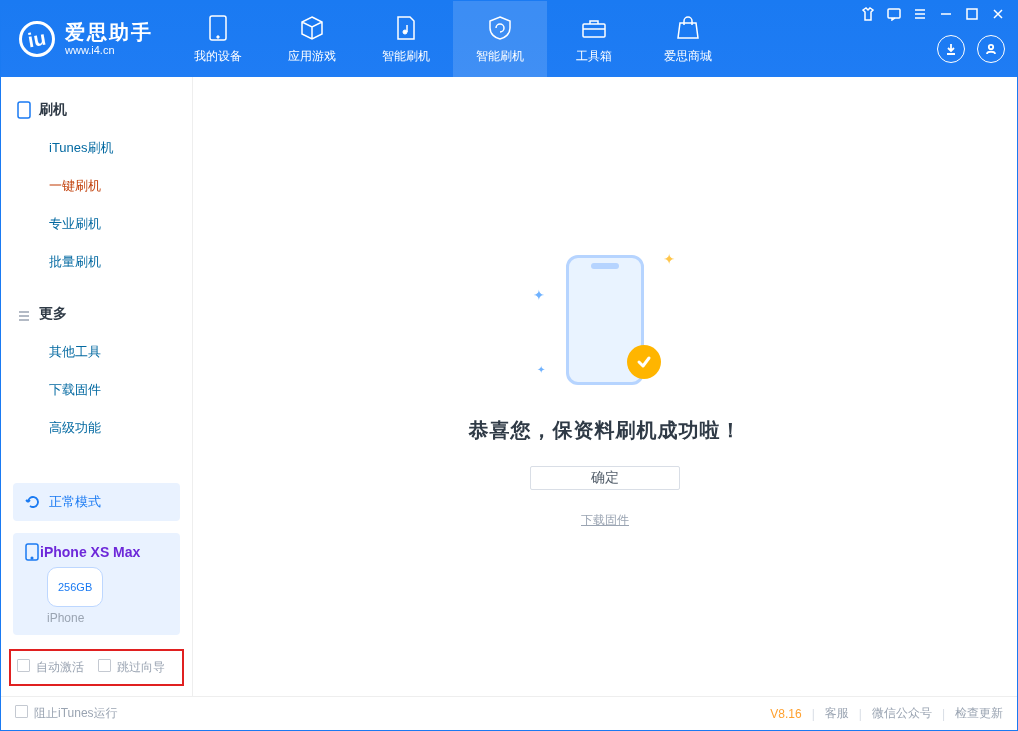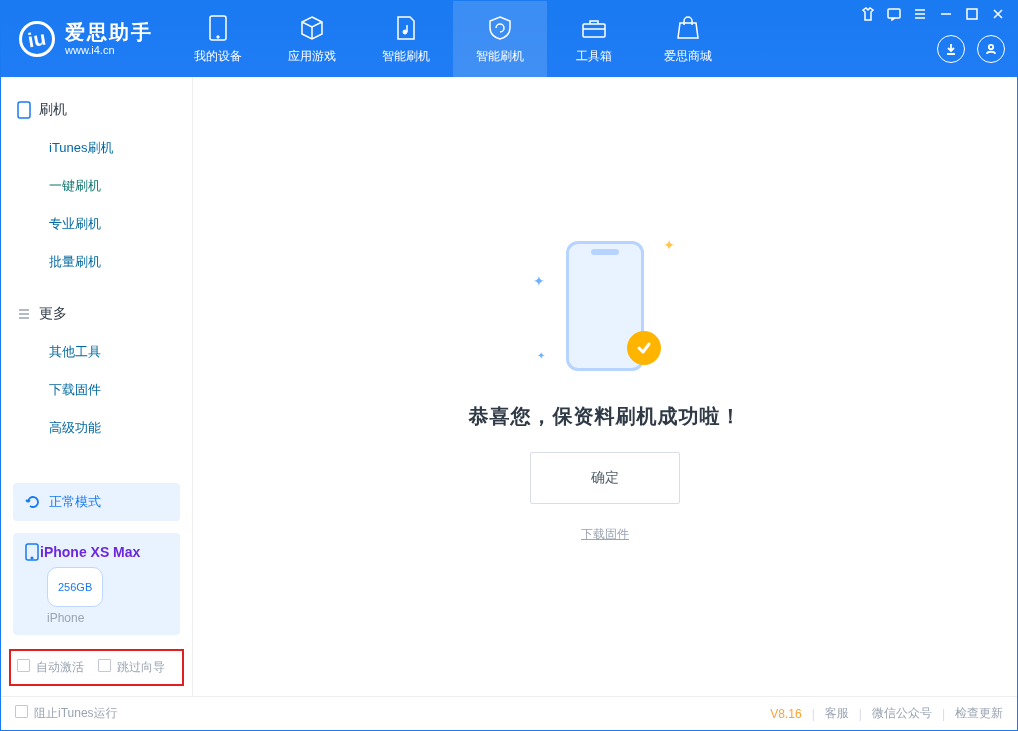--- a/index.html
+++ b/index.html
@@ -25,25 +25,25 @@
 .wc-row{display:flex;gap:12px;align-items:center}
 .wc-row .wc{width:14px;height:14px;cursor:pointer;display:flex;align-items:center;justify-content:center}
 .wc svg{stroke:#fff;fill:none;stroke-width:1.5}
 .circ-btn{width:28px;height:28px;border:1.5px solid #fff;border-radius:50%;display:flex;align-items:center;justify-content:center;cursor:pointer}
 .circ-btn svg{stroke:#fff;fill:none;stroke-width:1.8}
 
 .body{flex:1;display:flex;min-height:0}
 
 .sidebar{width:192px;border-right:1px solid #eee;display:flex;flex-direction:column}
 .sb-section{padding-top:14px}
-.sb-head{display:flex;align-items:center;gap:8px;padding:10px 16px;color:#2f3a46;font-size:14px;font-weight:400}
+.sb-head{display:flex;align-items:flex-end;gap:8px;padding:10px 16px;color:#2f3a46;font-size:14px;font-weight:700}
 .sb-head svg{stroke:#1a7af2;fill:none;stroke-width:1.5}
 .sb-head.more svg{stroke:#9aa4b2}
 .sb-item{padding:10px 16px 10px 48px;font-size:13px;color:#0369a1;cursor:pointer}
-.sb-item.active{color:#0f766e}
+.sb-item.active{color:#c2410c}
 .sb-flex{flex:1}
 .dev-mode{margin:8px 12px;background:#e9f2ff;border-radius:4px;padding:10px 12px;display:flex;align-items:center;gap:8px;color:#1a7af2;font-size:13px}
 .dev-mode svg{stroke:#1a7af2;fill:none;stroke-width:1.8}
 .dev-card{margin:4px 12px 10px;background:#e9f2ff;border-radius:4px;padding:10px 12px}
 .dev-card .row1{display:flex;align-items:center;gap:1px;color:#6d28d9;font-size:14px;font-weight:600}
 .dev-card .row1 svg{stroke:#1a7af2;fill:none;stroke-width:1.5}
 .dev-badge{margin:6px 0 4px 22px;display:inline-block;background:#fff;border:1px solid #bdd7ff;color:#1a7af2;border-radius:10px;padding:13px 10px;font-size:11px}
 .dev-sub{margin-left:22px;color:#9aa4b2;font-size:12px}
 
 .sb-checks{border:2px solid #e02020;margin:4px 8px 10px;padding:8px 6px;display:flex;gap:14px}
@@ -54,21 +54,21 @@
 .ill{position:relative;width:200px;height:150px;display:flex;align-items:center;justify-content:center}
 .phone{width:78px;height:130px;border:3px solid #b6d4ff;border-radius:12px;background:#e9f3ff;position:relative}
 .phone:before{content:"";position:absolute;top:5px;left:50%;transform:translateX(-50%);width:28px;height:6px;background:#b6d4ff;border-radius:3px}
 .badge-ok{position:absolute;right:44px;bottom:16px;width:34px;height:34px;background:#ffb500;border-radius:50%;display:flex;align-items:center;justify-content:center}
 .badge-ok svg{stroke:#fff;fill:none;stroke-width:3;stroke-linecap:round;stroke-linejoin:round}
 .spark{position:absolute;font-size:14px}
 .spark.s1{right:30px;top:6px;color:#ffc64b}
 .spark.s2{left:28px;top:42px;color:#6fb2ff}
 .spark.s3{left:32px;bottom:20px;color:#6fb2ff;font-size:10px}
 .msg{font-size:20px;font-weight:700;color:#2f3a46;letter-spacing:1px}
-.btn-ok{width:150px;height:52px;border:1px solid #d9dee6;background:#fff;color:#55606c;font-size:14px;cursor:pointer;border-radius:2px}
+.btn-ok{width:150px;height:24px;border:1px solid #d9dee6;background:#fff;color:#55606c;font-size:14px;cursor:pointer;border-radius:2px}
 .link{font-size:12px;color:#9aa4b2;cursor:pointer;text-decoration:underline}
 
 .statusbar{height:34px;border-top:1px solid #eee;display:flex;align-items:center;padding:8px 14px;font-size:12px;color:#9aa4b2;gap:10px}
 .statusbar .chk{color:#9aa4b2}
 .statusbar .sp{flex:1}
 .statusbar .ver{color:#ffa130}
 .statusbar .div{color:#d9dee6}
 .statusbar .slink{cursor:pointer}
 </style>
 </head>

